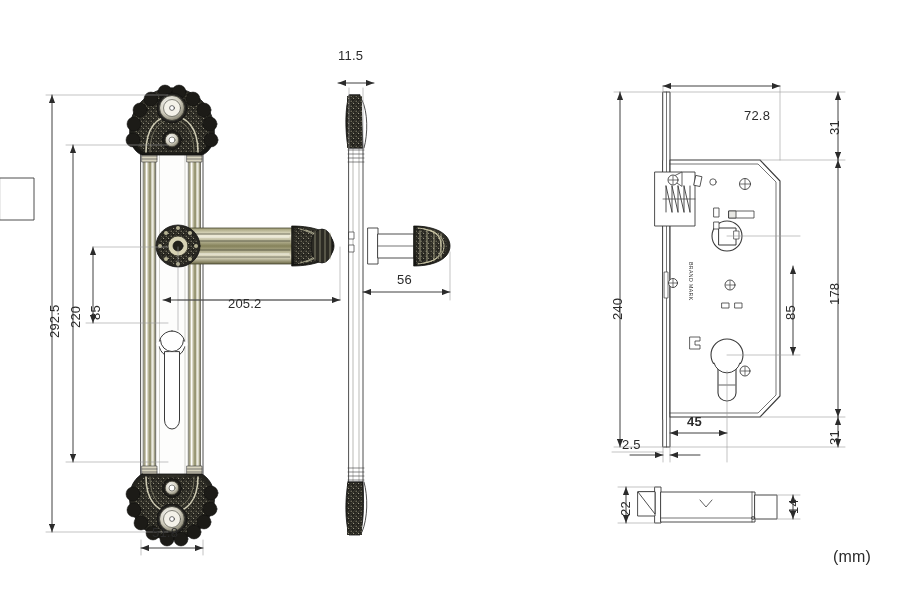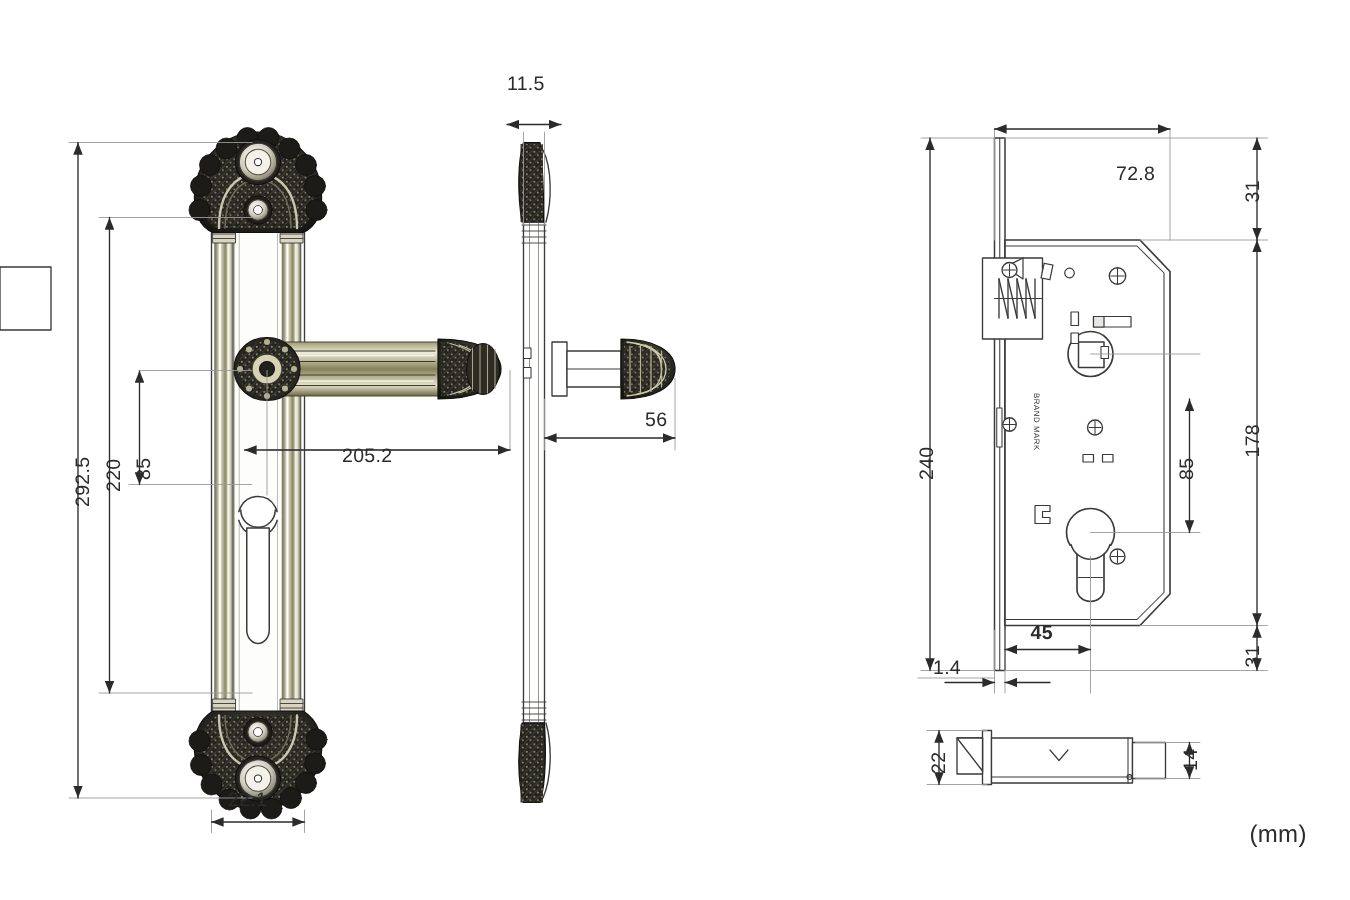--- a/index.html
+++ b/index.html
@@ -436,32 +436,32 @@
         <line x1="626" y1="487" x2="626" y2="523" stroke-width="0.9" marker-start="url(#arrL)" marker-end="url(#arrR)"></line>
         <line x1="793" y1="495" x2="793" y2="519" stroke-width="0.9" marker-start="url(#arrL)" marker-end="url(#arrR)"></line>
       </g>
     </g>
   </svg>
 
   <div class="dimtxt vert" style="left:47px; top:338px;">292.5</div>
   <div class="dimtxt vert" style="left:68px; top:328px;">220</div>
   <div class="dimtxt vert" style="left:88px; top:320px;">85</div>
   <div class="dimtxt" style="left:228px; top:296px;">205.2</div>
-  <div class="dimtxt" style="left:152px; top:525px;">22.1</div>
+  <div class="dimtxt" style="left:152px; top:525px;">51.8</div>
 
   <div class="dimtxt" style="left:338px; top:48px;">11.5</div>
-  <div class="dimtxt" style="left:397px; top:272px;margin-left:33px;">56</div>
+  <div class="dimtxt" style="left:397px; top:272px;">56</div>
 
   <div class="dimtxt" style="left:744px; top:80px;margin-top:28px;">72.8</div>
   <div class="dimtxt vert" style="left:827px; top:135px;">31</div>
   <div class="dimtxt vert" style="left:827px; top:305px;">178</div>
   <div class="dimtxt vert" style="left:610px; top:320px;">240</div>
   <div class="dimtxt vert" style="left:827px; top:445px;">31</div>
   <div class="dimtxt vert" style="left:783px; top:320px;">85</div>
   <div class="dimtxt" style="left:687px; top:414px;font-weight:bold;">45</div>
-  <div class="dimtxt" style="left:622px; top:437px;">1.4</div>
+  <div class="dimtxt" style="left:622px; top:437px;">2.5</div>
 
   <div class="dimtxt vert" style="left:618px; top:516px;">22</div>
   <div class="dimtxt vert" style="left:786px; top:514px;">14</div>
 
   <div class="dimtxt unit" style="left:833px; top:548px;">(mm)</div>
 
 </div>
 
 </body></html>

